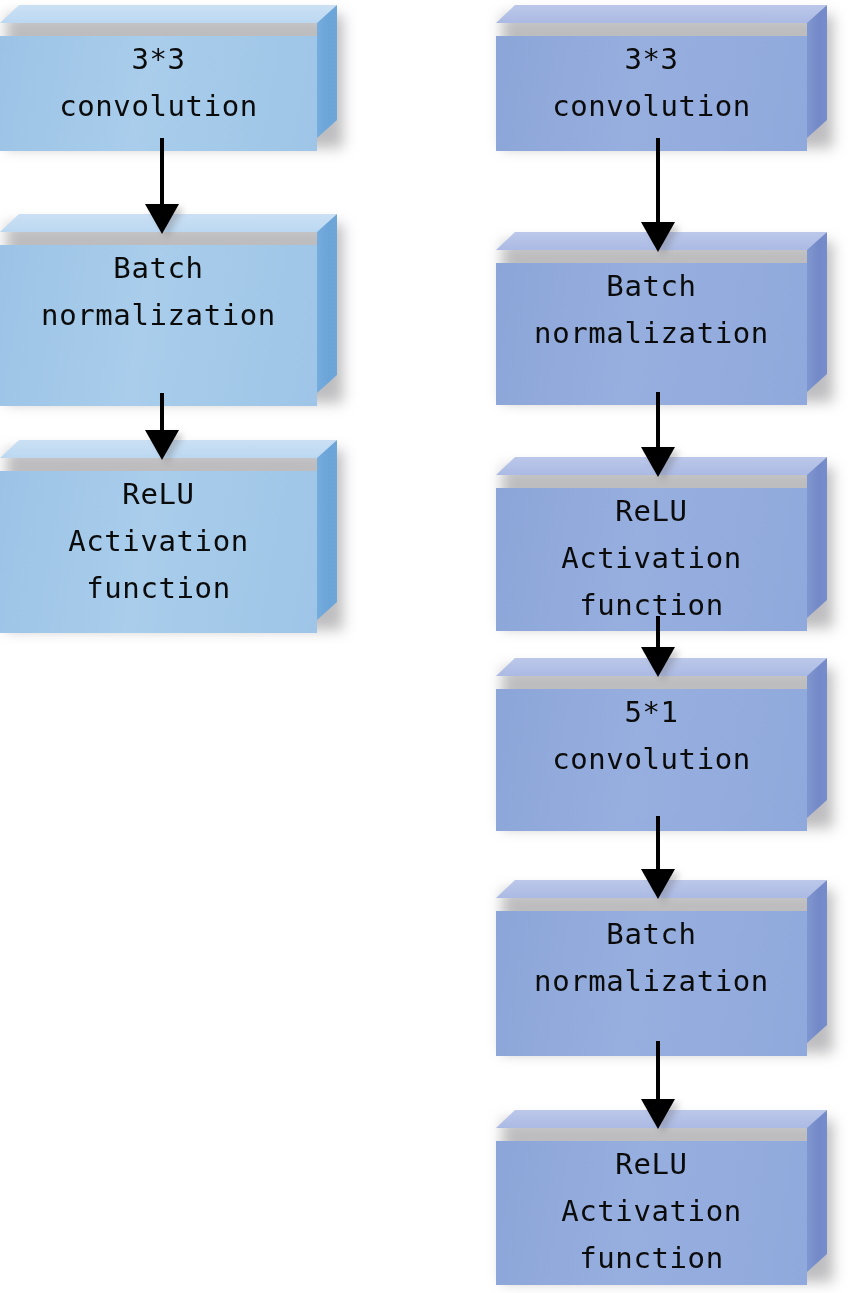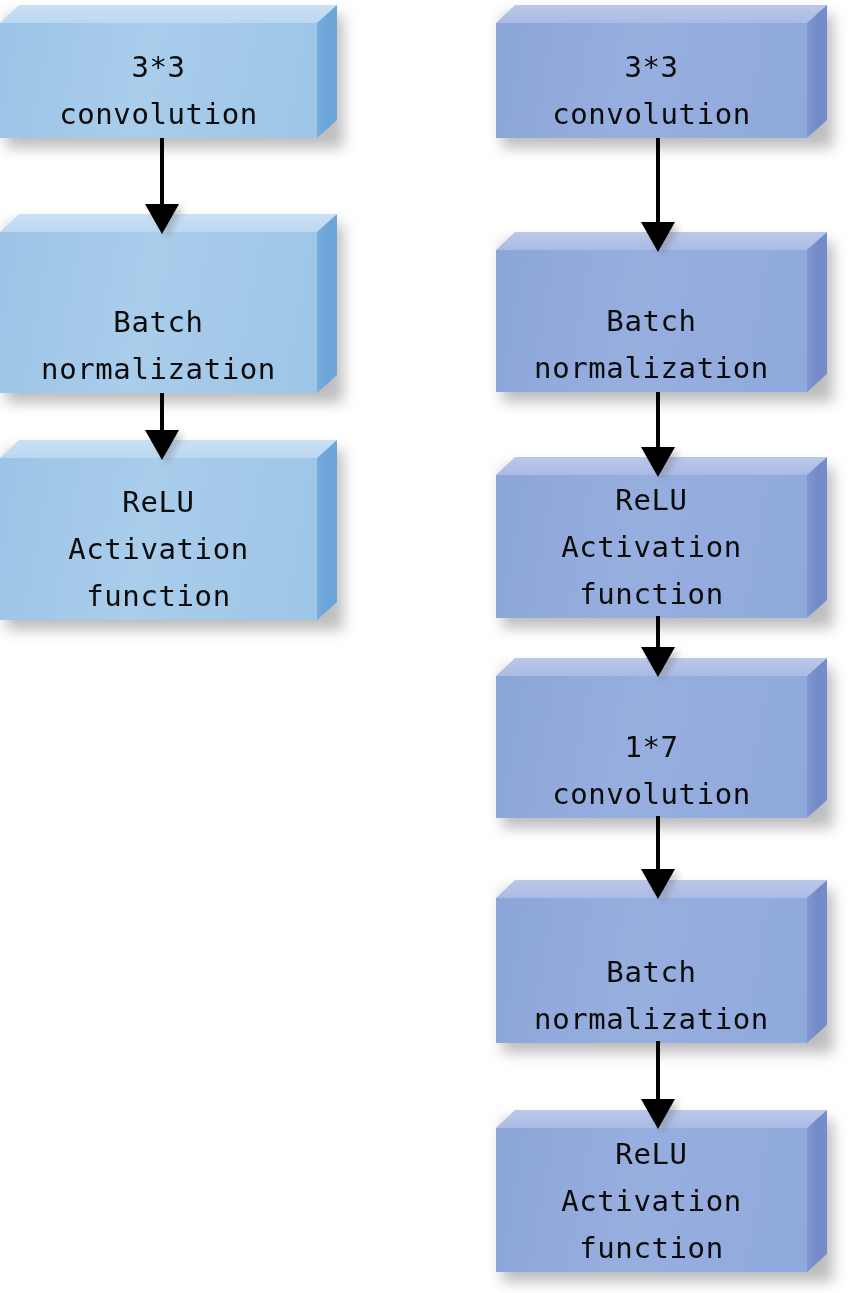--- a/index.html
+++ b/index.html
@@ -40,23 +40,24 @@
     z-index: 1;
   }
   .box3d .sideface {
     position: absolute;
     z-index: 1;
   }
   .box3d .front {
     position: absolute;
     z-index: 2;
     display: flex;
-    align-items: flex-end;
+    align-items: flex-start;
     justify-content: center;
     box-sizing: border-box;
+    margin-top: 13px;
   }
   .box3d .label {
     text-align: center;
     color: #0b0b0b;
     font-size: 29px;
     line-height: 1.62;
     letter-spacing: 0.6px;
     white-space: pre-line;
     font-weight: 400;
   }
@@ -233,21 +234,21 @@
       <div class="head" style="top:31px;"></div>
     </div>
 
     <div class="box3d pal-deep" style="left:496px; top:658px; width:331px; height:160px;">
       <div class="shadow"></div>
       <div class="topface" style="left:0px; top:0px; width:331px; height:18px;
                   clip-path: polygon(19px 0px, 331px 0px, 312px 18px, 0px 18px);"></div>
       <div class="sideface" style="left:311px; top:0px; width:20px; height:160px;
                   clip-path: polygon(0px 18px, 20px 0px, 20px 142px, 0px 160px);"></div>
       <div class="front" style="left:0px; top:18px; width:311px; height:142px;">
-        <div class="label">1*7
+        <div class="label">5*1
 convolution</div>
       </div>
     </div>
 
     <div class="arrow" style="left:640px; top:816px; width:36px; height:84px;">
       <div class="stem" style="height:56px;"></div>
       <div class="ashadow" style="top:53px;"></div>
       <div class="head" style="top:53px;"></div>
     </div>
 

